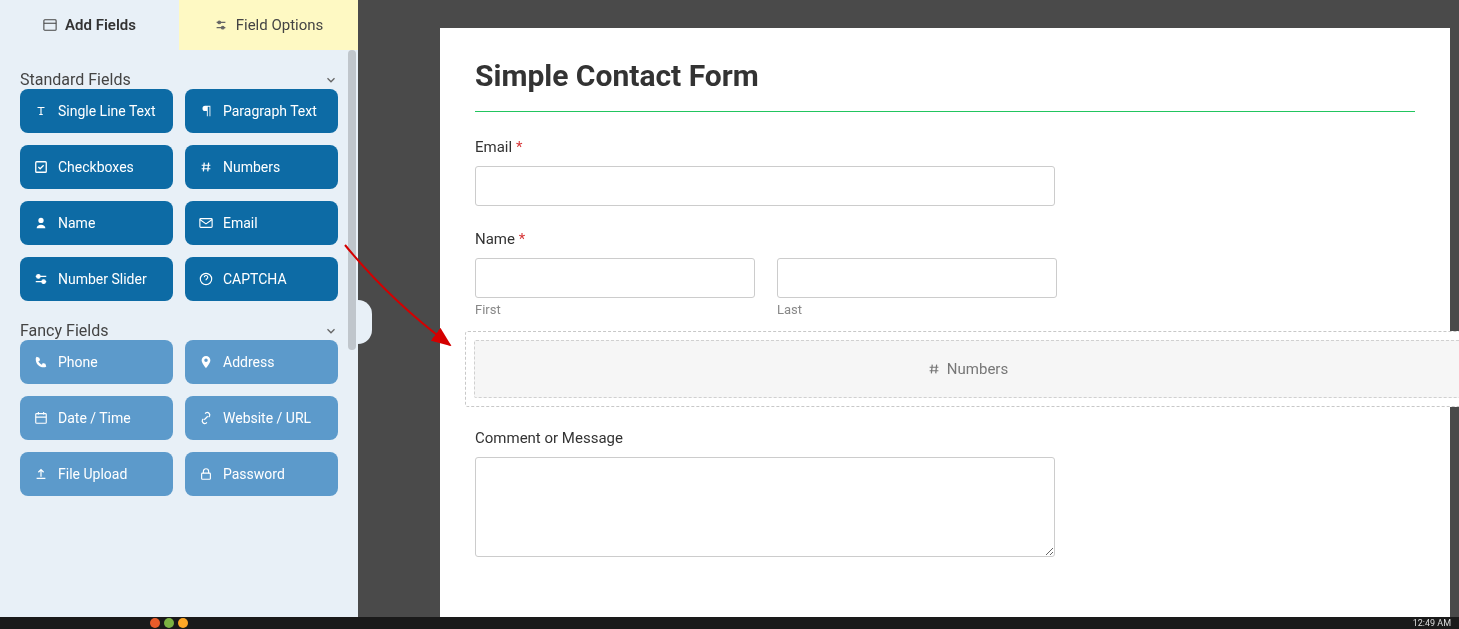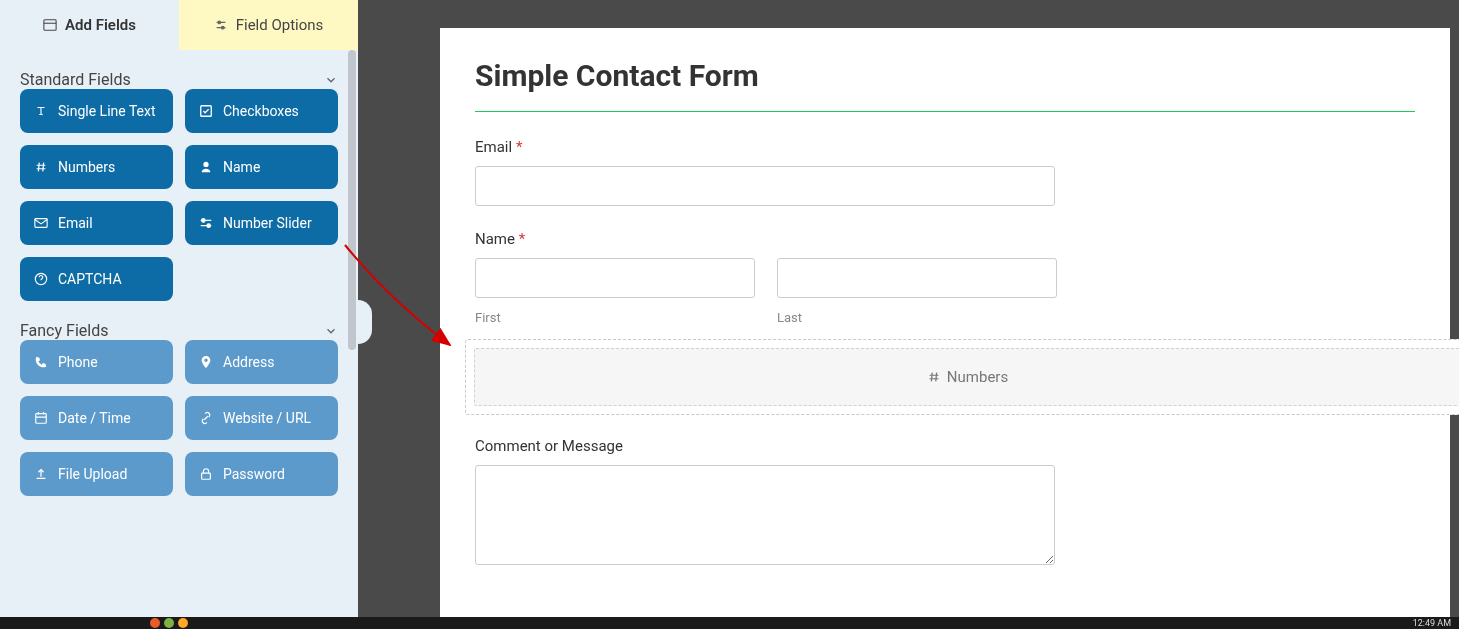--- a/index.html
+++ b/index.html
@@ -146,21 +146,21 @@
     }
     .name-col {
       width: 280px;
     }
     .name-col .text-input {
       width: 100%;
     }
     .sublabel {
       font-size: 13px;
       color: #888;
-      margin-top: 12px;
+      margin-top: 4px;
     }
     .drop-zone-outer {
       border: 1px dashed #c8c8c8;
       background: #fff;
       border-radius: 3px;
       padding: 8px;
       width: 1005px;
       margin-left: -10px;
       margin-top: -10px;
       margin-bottom: 22px;
@@ -257,20 +257,26 @@
       <svg class="chevron" viewBox="0 0 16 16" fill="none" stroke="#666" stroke-width="1.5">
           <path d="M4 6l4 4 4-4"></path>
         </svg>
     </div>
     <div class="field-grid">
       <button class="field-btn">
         <svg class="field-icon" viewBox="0 0 16 16" fill="none" stroke="#fff" stroke-width="1.3">
             <path d="M4 4h8M8 4v8M6 12h4"></path>
           </svg>
         <span>Single Line Text</span>
+      </button>
+      <button class="field-btn">
+        <svg class="field-icon" viewBox="0 0 16 16" fill="#fff">
+            <path d="M9 2v12h1V3h2v11h1V2H7a3 3 0 000 6h2V2z"></path>
+          </svg>
+        <span>Paragraph Text</span>
       </button>
       <button class="field-btn">
         <svg class="field-icon" viewBox="0 0 16 16" fill="none" stroke="#fff" stroke-width="1.5">
             <rect x="2" y="2" width="12" height="12" rx="1"></rect>
             <path d="M5 8l2 2 4-4"></path>
           </svg>
         <span>Checkboxes</span>
       </button>
       <button class="field-btn">
         <svg class="field-icon" viewBox="0 0 16 16" fill="none" stroke="#fff" stroke-width="1.4">

